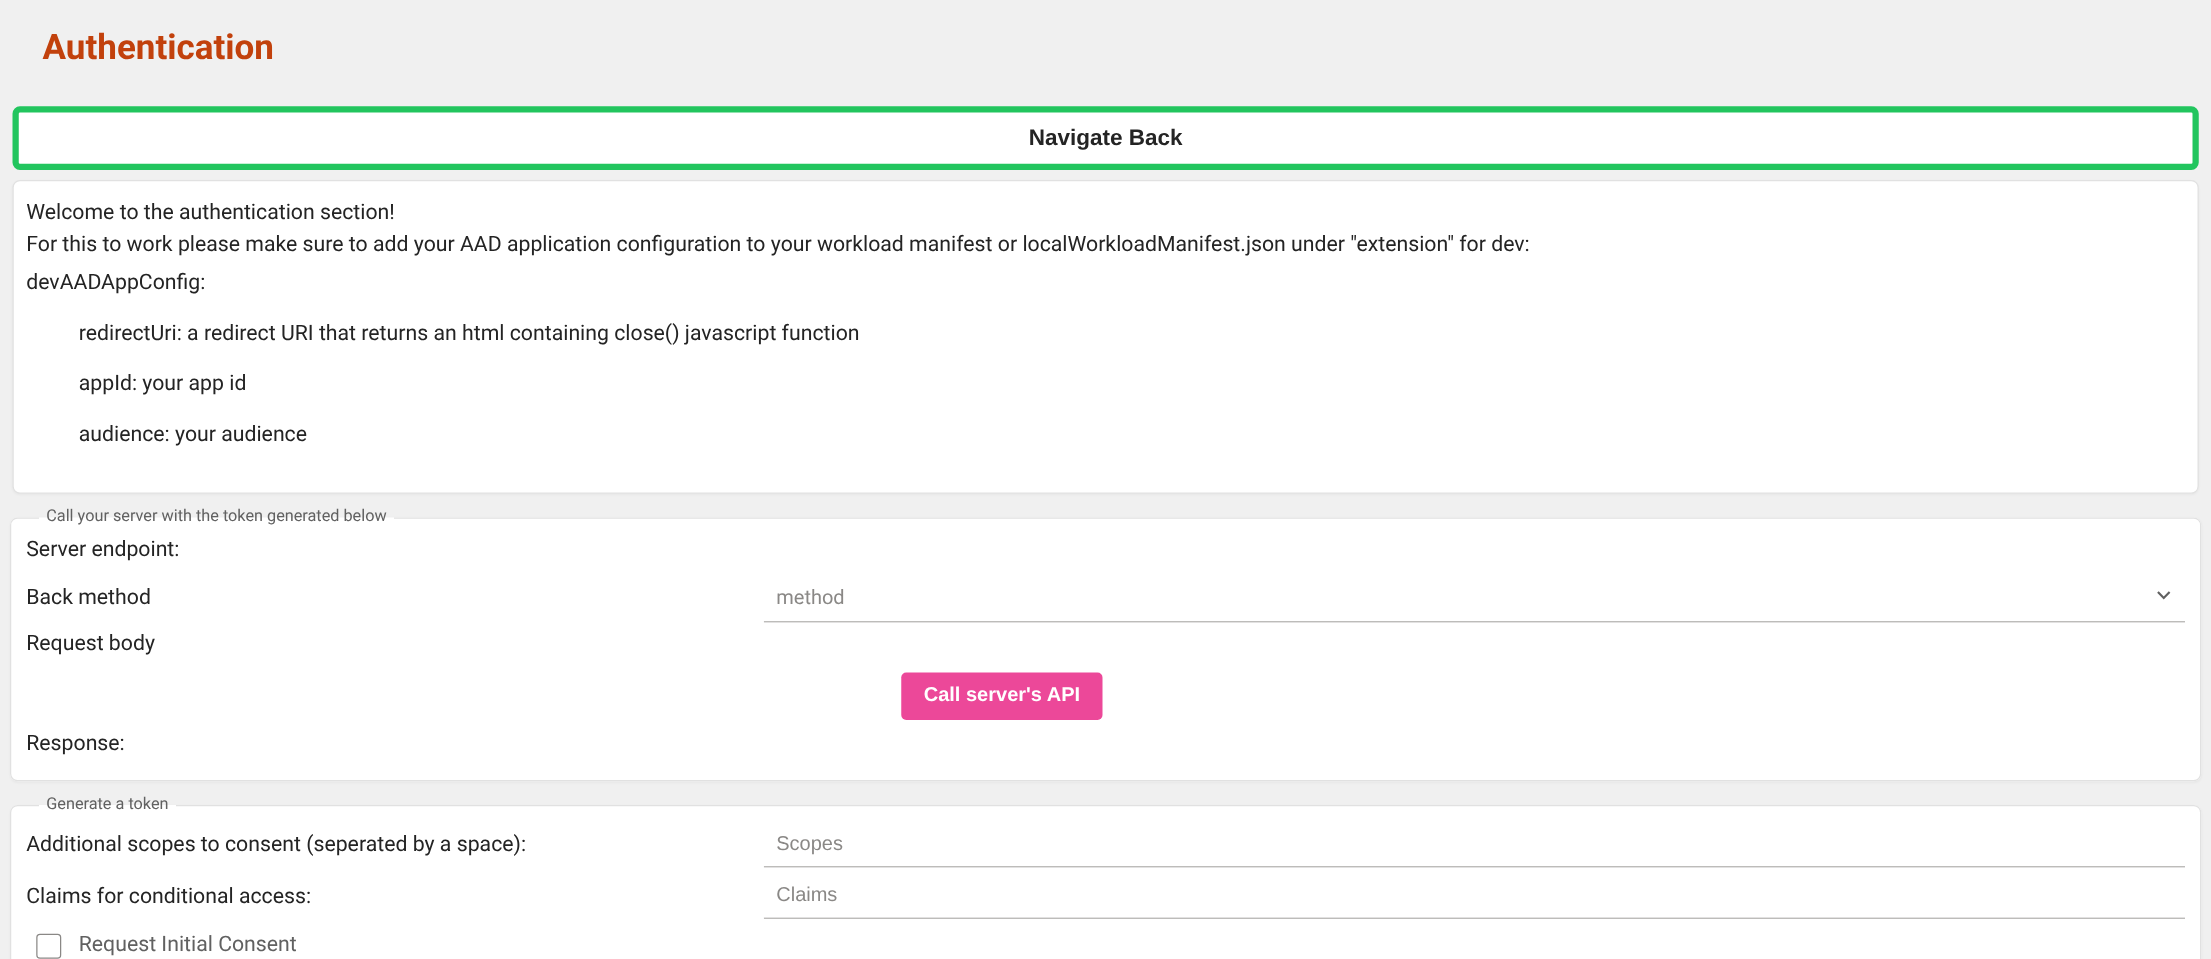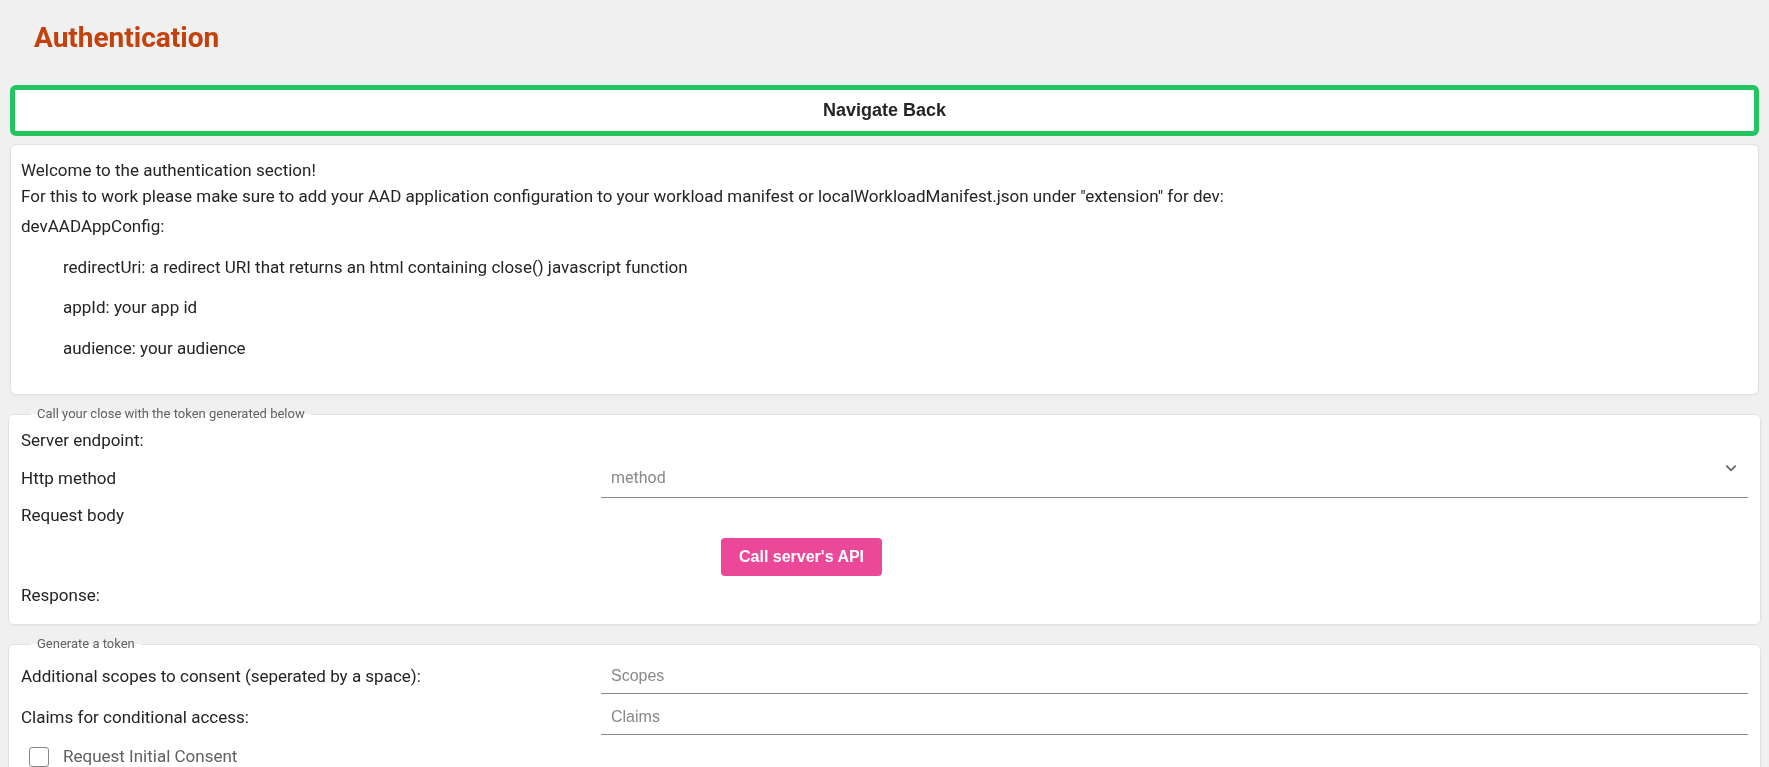--- a/index.html
+++ b/index.html
@@ -60,20 +60,21 @@
   fieldset.section legend {
     font-size: 13px;
     color: #616161;
     padding: 0 6px;
     margin-left: 10px;
   }
   .row {
     display: flex;
     align-items: center;
     margin: 6px 0;
+    gap: 10px;
   }
   .row .lbl {
     flex: 0 0 580px;
     font-size: 17px;
     color: #242424;
     padding-left: 0;
   }
   .row .ctrl {
     flex: 1 1 auto;
   }
@@ -89,20 +90,21 @@
     outline: none;
   }
   input[type="text"].field::placeholder { color: #8a8886; }
   .select-wrap {
     position: relative;
     width: 100%;
     border-bottom: 1px solid #8a8886;
     border-radius: 4px 4px 0 0;
     background: #fff;
     display: flex;
+    align-items: center;
   }
   .select-wrap .sel-text {
     flex: 1;
     padding: 8px 10px;
     color: #8a8886;
     font-size: 16px;
   }
   .select-wrap .chev {
     width: 34px;
     text-align: center;
@@ -160,28 +162,28 @@
   <div class="card intro">
     <p class="line">Welcome to the authentication section!</p>
     <p class="line">For this to work please make sure to add your AAD application configuration to your workload manifest or localWorkloadManifest.json under "extension" for dev:</p>
     <p class="boldline">devAADAppConfig:</p>
     <p class="boldline ind1">redirectUri: a redirect URI that returns an html containing close() javascript function</p>
     <p class="boldline ind1">appId: your app id</p>
     <p class="boldline ind1">audience: your audience</p>
   </div>
 
   <fieldset class="section">
-    <legend>Call your close with the token generated below</legend>
+    <legend>Call your server with the token generated below</legend>
 
     <div class="row">
       <div class="lbl">Server endpoint:</div>
     </div>
 
     <div class="row">
-      <div class="lbl">Http method</div>
+      <div class="lbl">Back method</div>
       <div class="ctrl">
         <div class="select-wrap">
           <span class="sel-text">method</span>
           <span class="chev">
             <svg viewBox="0 0 12 12" fill="none" stroke="currentColor" stroke-width="1.5">
                 <polyline points="2,4 6,8 10,4"></polyline>
               </svg>
           </span>
         </div>
       </div>

